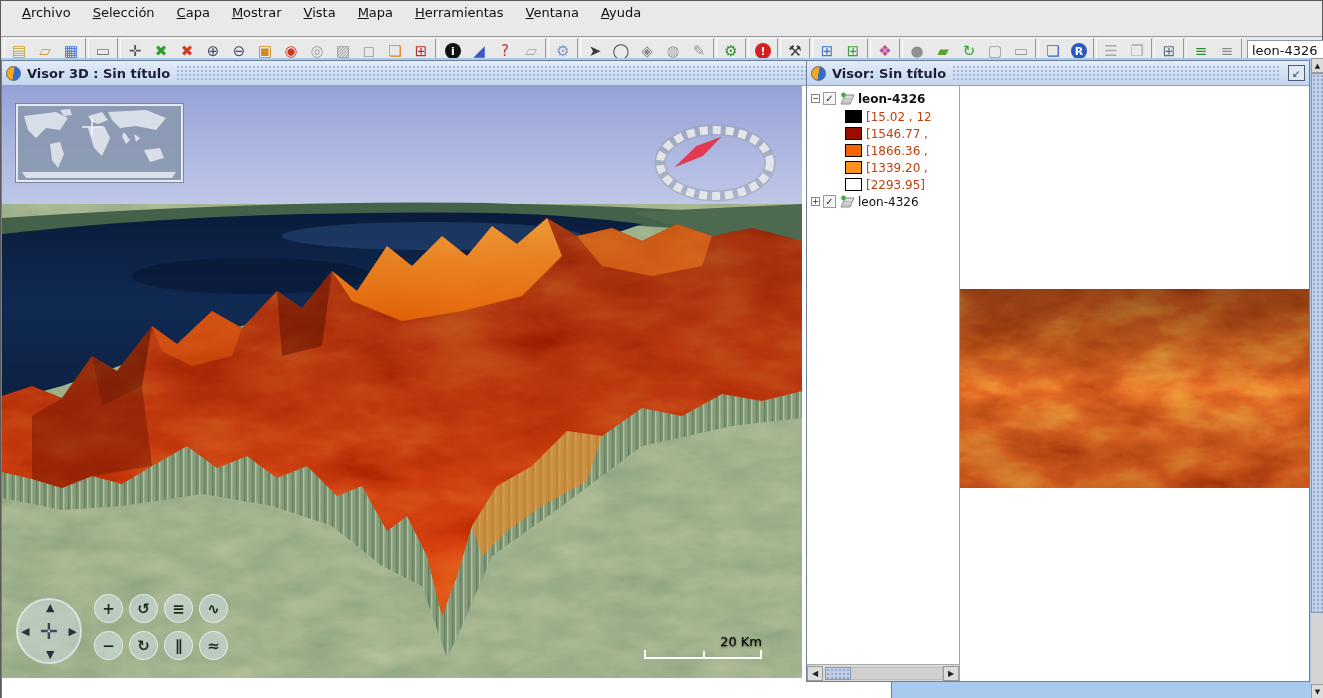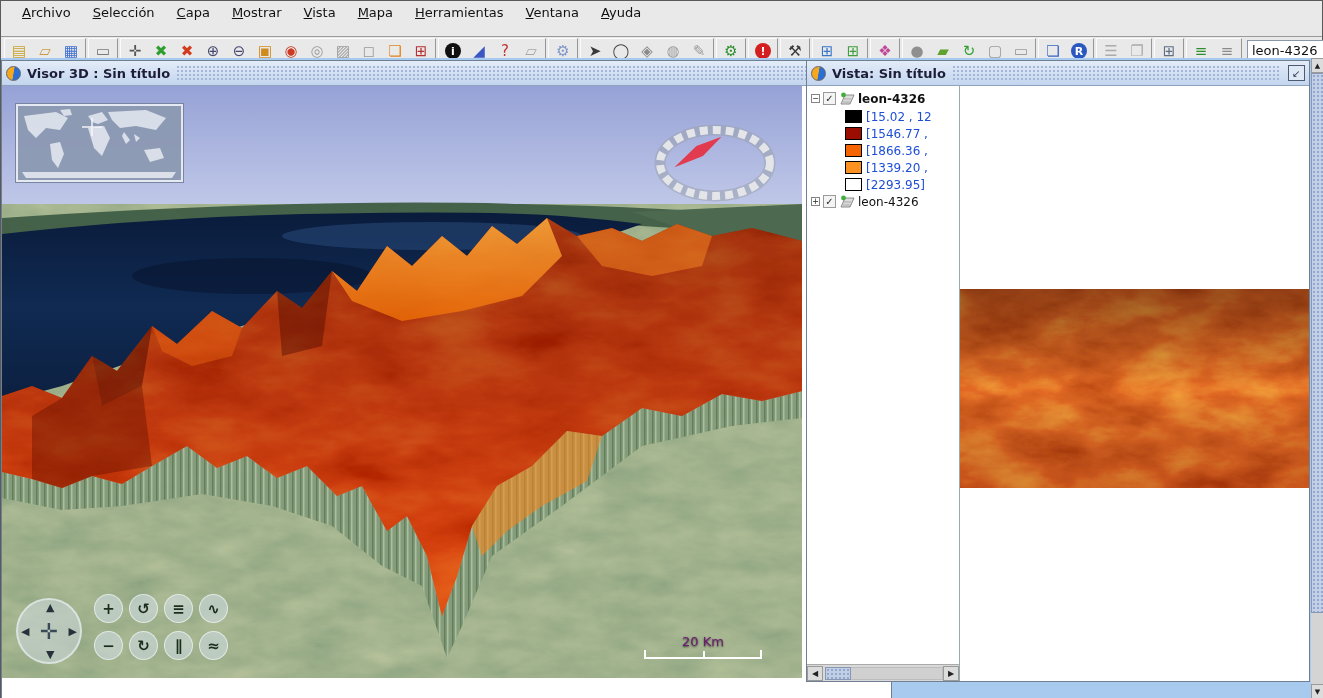--- a/index.html
+++ b/index.html
@@ -34,39 +34,39 @@
 
   
   .scene { position:relative; width:800px; height:592px; overflow:hidden; background:#9aa6da; }
   .overlay-worldmap { position:absolute; left:14px; top:18px; width:167px; height:78px; border:2px solid #e9edf4; outline:1px solid #76819a; background:#8c99b2; opacity:.93; }
   .overlay-compass { position:absolute; left:652px; top:38px; width:122px; height:78px; }
   .navpad { position:absolute; left:14px; top:508px; width:215px; height:80px; }
   .pan-circle { position:absolute; left:0; top:4px; width:66px; height:66px; border-radius:50%; background:rgba(210,222,232,.5); border:2px solid rgba(245,250,255,.55); }
   .pan-cross { position:absolute; left:0; top:0; width:100%; height:100%; display:flex; align-items:center; justify-content:center; font-size:22px; color:#243447; opacity:.85; }
   .pan-arrow { position:absolute; font-size:11px; color:#16222e; opacity:.9; }
   .nav-btn { position:absolute; width:29px; height:29px; border-radius:50%; background:rgba(212,224,234,.55); border:1px solid rgba(250,252,255,.6); display:flex; align-items:center; justify-content:center; font-size:15px; font-weight:bold; color:#1d2d1d; }
-  .scalebar { position:absolute; left:642px; top:548px; width:118px; color:#701a75; text-shadow:0 1px 2px rgba(0,0,0,.7); font-size:13px; text-align:center; }
+  .scalebar { position:absolute; left:642px; top:548px; width:118px; color:#000000; text-shadow:0 1px 2px rgba(0,0,0,.7); font-size:13px; text-align:right; }
   .scalebar .bracket { height:9px; border-left:2px solid #fff; border-right:2px solid #fff; border-bottom:2px solid #fff; position:relative; margin-top:1px; }
   .scalebar .tick { position:absolute; left:50%; bottom:0; width:2px; height:6px; background:#fff; }
   .statusbar { height:20px; background:#d6d6d6; border-top:1px solid #f4f4f4; position:relative; font-size:13px; color:#101010; }
   .statusbar span { position:absolute; top:2px; white-space:nowrap; }
 
   
   .vista-content { display:flex; height:595px; background:#fff; }
   .toc { width:153px; border-right:1px solid #9aa; display:flex; flex-direction:column; background:#fff; overflow:hidden; }
   .tree { flex:1; padding:4px 0 0 4px; overflow:hidden; white-space:nowrap; }
   .trow { display:flex; align-items:center; height:17px; margin-bottom:1px; }
   .expander { width:9px; height:9px; border:1px solid #848484; background:#fff; font-size:8px; line-height:7px; text-align:center; color:#222; margin-right:3px; flex:0 0 auto; }
   .cb { width:13px; height:13px; border:1px solid #9a9a9a; background:#f4f4f4; font-size:10px; line-height:11px; text-align:center; color:#2a2a2a; margin-right:3px; flex:0 0 auto; }
   .licon { margin-right:3px; flex:0 0 auto; }
   .lname { font-size:12px; color:#111; }
   .lname.bold { font-weight:bold; }
   .leg-row { display:flex; align-items:center; height:17px; padding-left:34px; }
   .swatch { width:17px; height:13px; border:1px solid #000; margin-right:4px; flex:0 0 auto; }
-  .leg-label { font-size:12px; color:#1d4ed8; white-space:nowrap; }
+  .leg-label { font-size:12px; color:#c2410c; white-space:nowrap; }
   .hscroll { height:17px; display:flex; align-items:center; background:#d9d9d9; border-top:1px solid #aaa; }
   .hs-btn { width:16px; height:15px; background:#dcdcdc; border:1px solid #9a9a9a; font-size:8px; display:flex; align-items:center; justify-content:center; color:#222; }
   .hs-thumb { width:26px; height:13px; margin-left:2px; background:#c0cee6; background-image:radial-gradient(#93a8cc 1px, transparent 1.2px); background-size:4px 4px; border:1px solid #8898b4; }
   .hs-track { flex:1; height:13px; background:#d0d0d0; border:1px solid #bdbdbd; border-left:none; }
   .canvas { flex:1; position:relative; background:#fff; overflow:hidden; }
   .raster { position:absolute; left:0; top:203px; width:100%; height:199px; }
 
   
   .vscroll { position:absolute; right:0; top:0; width:13px; height:641px; background:#d4d4d4; }
   .vs-btn { width:13px; height:15px; background:#dcdcdc; border:1px solid #9a9a9a; font-size:7px; display:flex; align-items:center; justify-content:center; color:#222; }
@@ -433,21 +433,21 @@
               <div class="tick"></div>
             </div>
         </div>
       </div>
 
     </div>
 
     <div class="win" style="left:805px;top:2px;width:504px;height:622px;">
       <div class="titlebar">
         <span class="gvsig-ico"></span>
-        <span class="tb-title">Vista: Sin título</span>
+        <span class="tb-title">Visor: Sin título</span>
         <span class="tb-tex"></span>
         <span class="tb-btn">
             <span>↙</span>
           </span>
       </div>
       <div class="vista-content">
 
         <div class="toc">
           <div class="tree">
             <div class="trow">

